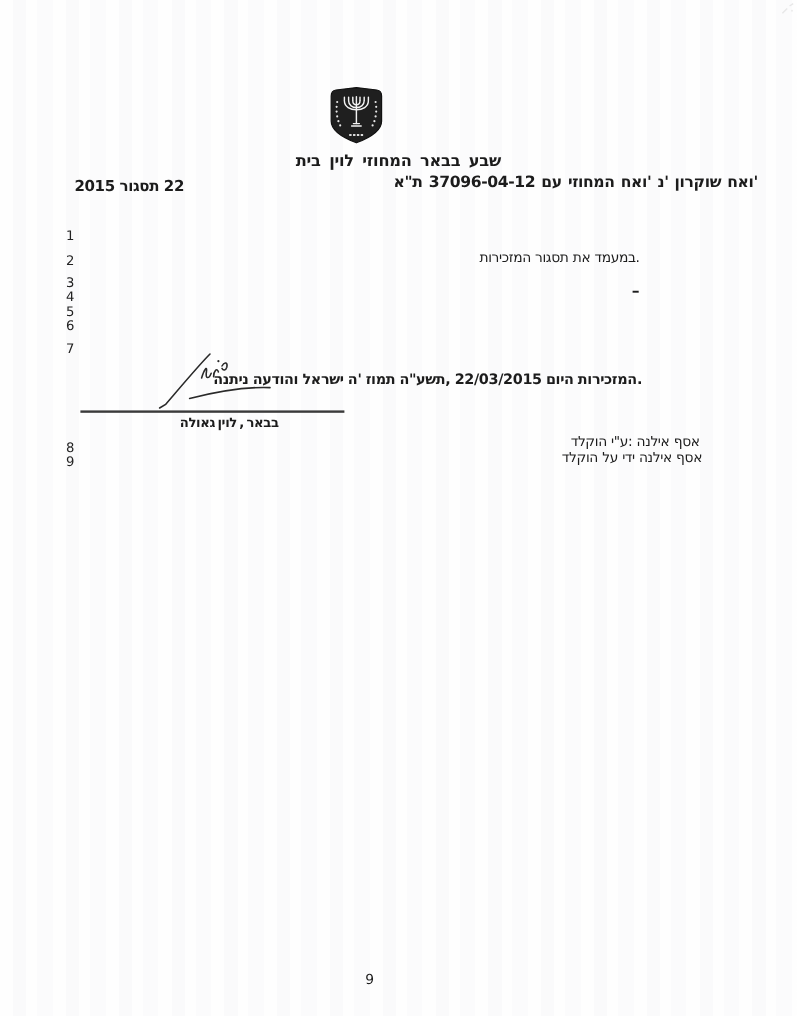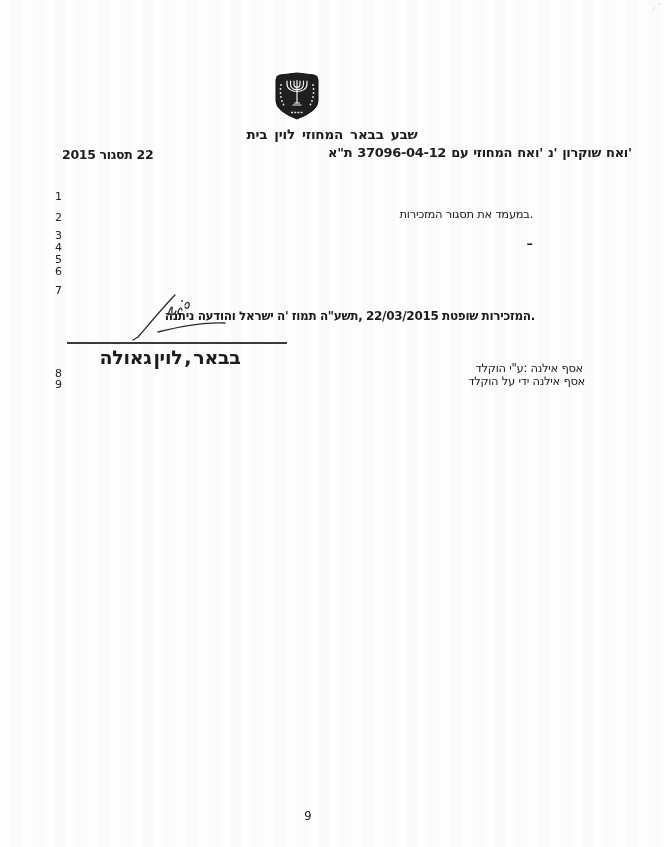--- a/index.html
+++ b/index.html
@@ -118,38 +118,38 @@
 <div class="abs b" style="right:131px;top:236px;font-size:13px;">–</div>
 
 <div class="abs line b" style="right:129px;top:263px;font-size:12px;letter-spacing:-0.3px;gap:3.5px;margin-top:46px;">
     <span class="w">ניתנה</span>
     <span class="w">והודעה</span>
     <span class="w">ישראל</span>
     <span class="w">ה'</span>
     <span class="w">תמוז</span>
     <span class="w">תשע"ה,</span>
     <span class="w">22/03/2015</span>
-    <span class="w">שופטת</span>
+    <span class="w">היום</span>
     <span class="w">המזכירות.</span>
   </div>
 
 <svg class="abs" style="left:123px;top:291px;" width="108" height="50" viewBox="0 0 108 50">
   <g stroke="#2a2a2a" stroke-width="1.3" fill="none" stroke-linecap="round">
     <path d="M10,49 L15,46 C22,38 42,14 52,4"></path>
     <path d="M45,24 C47,17 50,13 49,19 C48,25 51,25 53,20"></path>
     <path d="M55,23 C55,18 58,15 59,19"></path>
     <path d="M62,14 C64,10 67,11 66,15 C65,18 63,18 62,16"></path>
     <path d="M35,41 C55,36 78,31 102,32"></path>
   </g>
   <circle cx="59" cy="10" r="0.9" fill="#2a2a2a"></circle>
 </svg>
 
 <div class="abs sig-rule" style="left:67px;top:342px;width:220px;"></div>
 
-<div class="abs line b center" style="left:60px;top:346px;width:220px;font-size:19px;letter-spacing:-0.3px;gap:2px;">
+<div class="abs line b center" style="left:81px;top:346px;width:220px;font-size:11px;letter-spacing:-0.3px;gap:2px;">
     <span class="w">גאולה</span>
     <span class="w">לוין</span>
     <span class="w">,</span>
     <span class="w">בבאר</span>
   </div>
 
 <div class="abs line t12" style="right:81px;top:361px;">
     <span class="w">הוקלד</span>
     <span class="w">ע"י:</span>
     <span class="w">אילנה</span>

